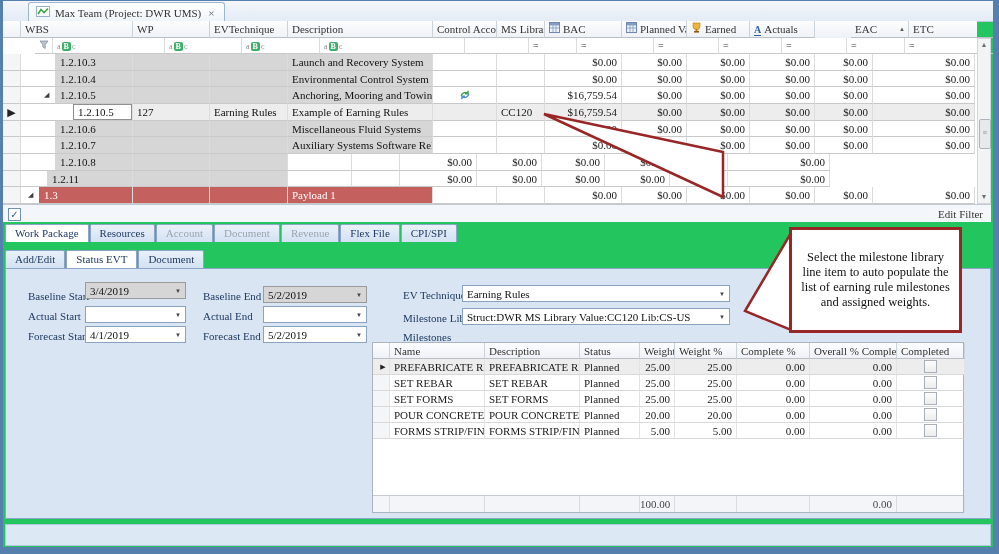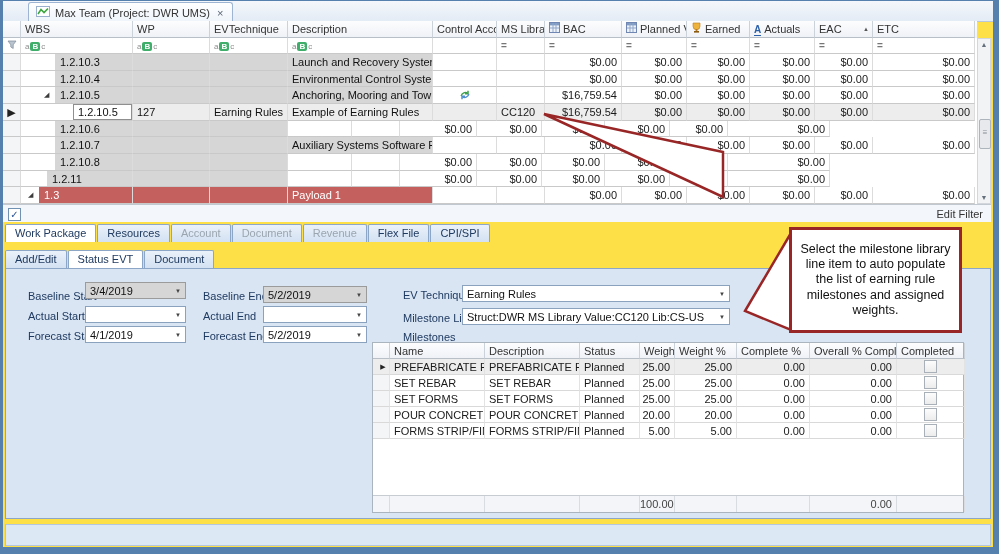--- a/index.html
+++ b/index.html
@@ -1,36 +1,36 @@
 <!DOCTYPE html>
 <html><head>
 <meta charset="utf-8">
 <style>
   html,body{margin:0;padding:0;background:#fff;}
-  #root{position:relative;width:999px;height:554px;font-family:Liberation Sans, sans-serif;
-        background:#fde047;overflow:hidden;font-size:11px;color:#1a1a1a;}
+  #root{position:relative;width:999px;height:554px;font-family:Liberation Serif, serif;
+        background:#22c55e;overflow:hidden;font-size:11px;color:#1a1a1a;}
   
   .frame{position:absolute;background:#5580ad;z-index:60;}
   
   #titlebar{position:absolute;left:0;top:0;width:999px;height:21px;
     background:linear-gradient(#f5f8fc,#e3ebf5);border-bottom:1px solid #b9c7da;}
   #doc-tab{position:absolute;left:28px;top:2px;height:19px;padding:0 7px;display:flex;align-items:center;gap:5px;
     background:linear-gradient(#ffffff,#eef4fb);border:1px solid #9db5d3;border-bottom:none;
     border-radius:3px 3px 0 0;}
   #doc-tab .ttl{font-size:11px;color:#333;}
   #doc-tab .x{font-size:11px;color:#5a6675;padding:0 2px;cursor:default;}
   
   #grid{position:absolute;left:3px;top:21px;width:974px;background:#fff;}
   .frow{display:flex;}
   .c{box-sizing:border-box;border-right:1px solid #dcdcdc;border-bottom:1px solid #c9c9c9;
      overflow:hidden;white-space:nowrap;line-height:16px;height:100%;}
   .hrow{height:17px;background:linear-gradient(#fdfdfe,#eef1f6);}
   .hrow .c{border-right:1px solid #ccd2d9;border-bottom:1px solid #b9bfc7;padding-left:4px;color:#333;
            display:flex;align-items:center;gap:3px;}
-  .filtrow{height:16px;background:#fff;}
+  .filtrow{height:16px;background:#fff;margin-left:32px;}
   .filtrow .c{display:flex;align-items:center;padding-left:4px;}
   .grow{height:16.667px;}
   .grow .c{font-size:11px;}
   .money{text-align:right;padding-right:4px;}
   .wbs-cell{position:relative;background:#fff;}
   .wbs-fill{position:absolute;top:0;bottom:0;right:0;}
   .wbs-txt{position:absolute;top:0;line-height:16px;}
   .exp{position:absolute;top:4px;font-size:7px;color:#3c3c3c;line-height:8px;}
   .ind{display:flex;align-items:center;justify-content:center;font-size:7px;color:#222;
        background:#f4f5f6;}
@@ -147,21 +147,21 @@
               <path d="M2 1h7v3.2a3.5 3.5 0 0 1-7 0z" fill="#eeb33c" stroke="#b97a1e" stroke-width="0.6"></path>
               <rect x="4.6" y="7" width="1.8" height="2" fill="#b97a1e"></rect>
               <rect x="3" y="9" width="5" height="1.6" fill="#8a5a10"></rect>
             </svg></span>
           <span>Earned</span>
         </div>
         <div class="c " style="flex: 0 0 65px; width: 65px;">
           <span><span style="color:#2b5fa8;font-weight:bold;font-size:10px;border-bottom:1px solid #2b5fa8;line-height:10px;">A</span></span>
           <span>Actuals</span>
         </div>
-        <div class="c " style="flex: 0 0 58px; width: 58px;">
+        <div class="c " style="flex: 0 0 58px; width: 58px; margin-left: 36px;">
           <span>EAC</span>
           <span style="margin-left:auto;margin-right:3px;font-size:6px;color:#555">▲</span>
         </div>
         <div class="c " style="flex: 0 0 102px; width: 102px;">
           <span>ETC</span>
         </div>
       </div>
       <div class="frow filtrow">
         <div class="c " style="flex: 0 0 18px; width: 18px;">
           <span><svg width="10" height="10">
@@ -284,20 +284,21 @@
         <div class="c money" style="flex: 0 0 102px; width: 102px; background: rgb(237, 237, 237);">$0.00</div>
       </div>
       <div class="frow grow">
         <div class="c ind" style="flex: 0 0 18px; width: 18px;"></div>
         <div class="c wbs-cell" style="flex: 0 0 112px; width: 112px;">
           <div class="wbs-fill" style="left: 34px; background: rgb(214, 214, 214);"></div>
           <span class="wbs-txt" style="left: 39px; color: rgb(17, 17, 17);">1.2.10.6</span>
         </div>
         <div class="c " style="flex: 0 0 77px; width: 77px; background: rgb(214, 214, 214); color: rgb(17, 17, 17); padding-left: 4px;"></div>
         <div class="c " style="flex: 0 0 78px; width: 78px; background: rgb(214, 214, 214); color: rgb(17, 17, 17); padding-left: 4px;"></div>
+        <div class="c " style="flex: 0 0 145px; width: 145px; background: rgb(214, 214, 214); color: rgb(17, 17, 17); padding-left: 4px;">Miscellaneous Fluid Systems</div>
         <div class="c " style="flex: 0 0 64px; width: 64px; background: rgb(255, 255, 255);"></div>
         <div class="c " style="flex: 0 0 48px; width: 48px; background: rgb(255, 255, 255); padding-left: 4px;"></div>
         <div class="c money" style="flex: 0 0 77px; width: 77px; background: rgb(255, 255, 255);">$0.00</div>
         <div class="c money" style="flex: 0 0 65px; width: 65px; background: rgb(255, 255, 255);">$0.00</div>
         <div class="c money" style="flex: 0 0 63px; width: 63px; background: rgb(255, 255, 255);">$0.00</div>
         <div class="c money" style="flex: 0 0 65px; width: 65px; background: rgb(255, 255, 255);">$0.00</div>
         <div class="c money" style="flex: 0 0 58px; width: 58px; background: rgb(255, 255, 255);">$0.00</div>
         <div class="c money" style="flex: 0 0 102px; width: 102px; background: rgb(255, 255, 255);">$0.00</div>
       </div>
       <div class="frow grow">

